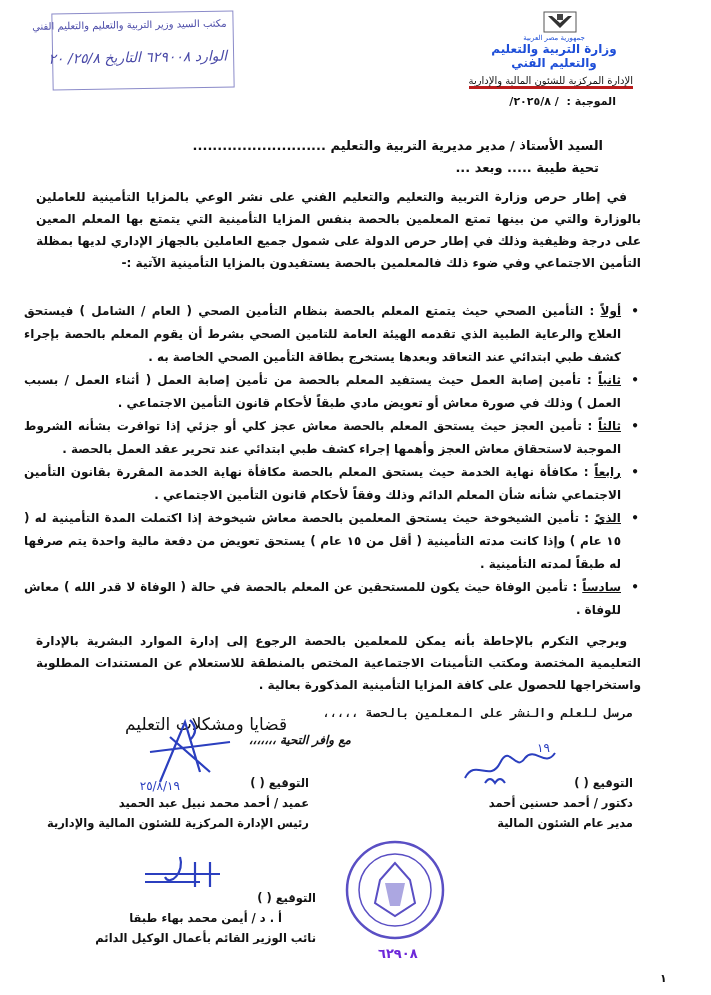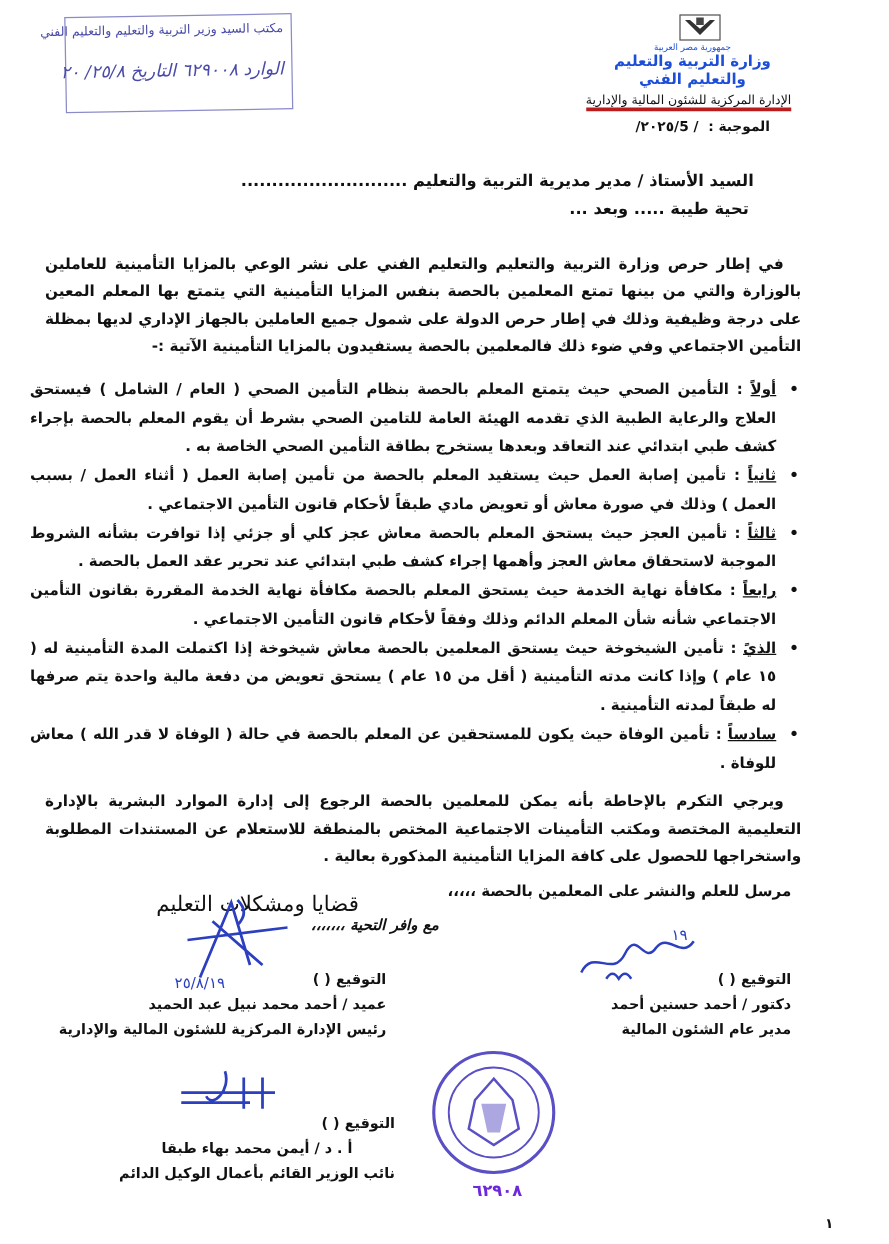--- a/index.html
+++ b/index.html
@@ -19,30 +19,30 @@
   .stamp-box { position:absolute; top:12px; left:52px; width:180px; height:75px;
                border:1px solid #8b8bc9; color:#4a4aa8; font-size:10px; transform:rotate(-1deg); }
   .stamp-box .l1 { position:absolute; top:6px; right:6px; white-space:nowrap; font-size:10px; }
   .stamp-box .l2 { position:absolute; top:36px; right:6px; white-space:nowrap; font-size:14px; font-style:italic; }
 
   .addressee { position:absolute; top:138px; right:108px; font-size:13px; font-weight:bold; white-space:nowrap; }
   .greeting { position:absolute; top:160px; right:112px; font-size:13px; font-weight:bold; white-space:nowrap; }
 
   .para { position:absolute; right:70px; width:605px; font-size:12.2px; font-weight:bold;
           line-height:22px; text-align:justify; text-align-last:right; }
-  .intro { top:200px; text-indent:14px;margin-left:39px; }
+  .intro { top:186px; text-indent:14px;margin-left:39px; }
 
   .items { position:absolute; top:300px; right:72px; width:615px; margin:0; padding:0; list-style:none; }
   .items li { position:relative; padding-right:18px; font-size:12px; font-weight:bold;
               line-height:23px; text-align:justify; text-align-last:right; }
   .items li .bullet { position:absolute; right:0; top:0; font-size:12px; }
   .items li .ord { text-decoration:underline; }
 
   .closing { top:630px; text-indent:14px; }
-  .sent { position:absolute; top:706px; right:78px; font-size:12px; font-weight:bold; white-space:nowrap; }
+  .sent { position:absolute; top:706px; right:78px; font-size:12px; font-weight:bold; white-space:nowrap;font-family:Liberation Mono, monospace; }
   .watermark { position:absolute; top:714px; left:125px; font-size:17px; font-weight:normal; white-space:nowrap; color:#111; }
   .regards { position:absolute; top:733px; right:360px; font-size:12px; font-weight:bold; white-space:nowrap;font-style:italic; }
 
   .sig { position:absolute; font-size:11.5px; font-weight:bold; line-height:20px; white-space:nowrap; }
   .sig .row { display:block; }
   .sig-right { top:773px; right:78px; }
   .sig-left  { top:773px; right:402px; }
   .sig-bottom { top:888px; right:395px; text-align:center; }
 
   .pen { position:absolute; pointer-events:none; }
@@ -60,21 +60,21 @@
 </svg>
 
 <div class="ministry">
   <span class="tiny">جمهورية مصر العربية</span>
   <span>وزارة التربية والتعليم</span><br>
   <span>والتعليم الفني</span>
 </div>
 <div class="dept">الإدارة المركزية للشئون المالية والإدارية</div>
 <div class="date">
   <span>الموجبة :</span>
-  &nbsp;<span>/ ٢٠٢٥/5/</span>
+  &nbsp;<span>/ ٢٠٢٥/٨/</span>
 </div>
 
 <div class="stamp-box">
   <span class="l1">مكتب السيد وزير التربية والتعليم والتعليم الفني</span>
   <span class="l2">الوارد ٦٢٩٠٠٨ التاريخ ٢٥/٨/ ٢٠</span>
 </div>
 
 <div class="addressee">السيد الأستاذ / مدير مديرية التربية والتعليم ...........................</div>
 <div class="greeting">تحية طيبة ..... وبعد ...</div>
 

